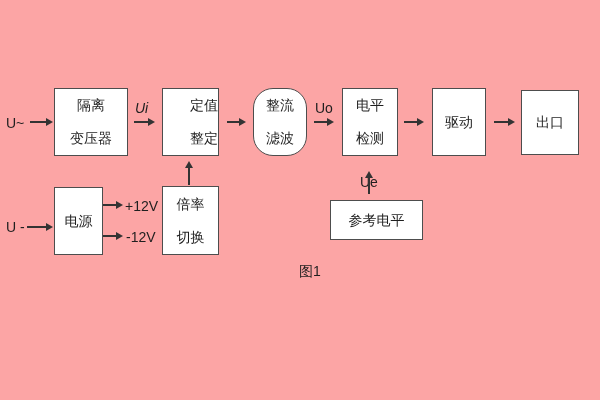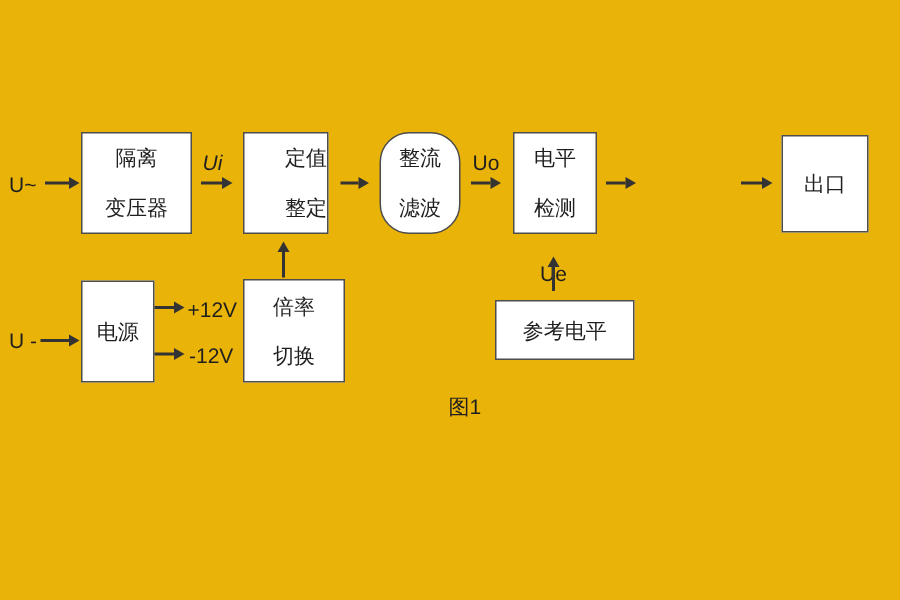--- a/index.html
+++ b/index.html
@@ -1,19 +1,19 @@
 <!DOCTYPE html>
 <html><head>
 <meta charset="utf-8">
 <style>
   html,body{margin:0;padding:0;background:#ffffff;}
   #canvas{
     position:relative;
     width:600px;height:400px;
-    background:#eab308;
+    background:#fca5a5;
     font-family:"Liberation Sans","DejaVu Sans",sans-serif;
     color:#1f1f1f;
     overflow:hidden;
   }
   .block{
     position:absolute;
     border:1px solid #4d4d4d;
     background:#ffffff;
     display:flex;
     flex-direction:column;
@@ -26,21 +26,21 @@
   .block span{line-height:33px;white-space:nowrap;}
   
   #b-isolation{left:54px;top:88px;width:74px;height:68px;}
   #b-setting{left:162px;top:88px;width:57px;height:68px;align-items:flex-end;}
   #b-rectifier{left:253px;top:88px;width:54px;height:68px;border-radius:20px;}
   #b-level{left:342px;top:88px;width:56px;height:68px;}
   #b-driver{left:432px;top:88px;width:54px;height:68px;}
   #b-relay{left:521px;top:90px;width:58px;height:65px;gap:20px;}
   
   #b-power{left:54px;top:187px;width:49px;height:68px;}
-  #b-ratio{left:162px;top:186px;width:68px;height:69px;}
+  #b-ratio{left:162px;top:186px;width:57px;height:69px;}
   #b-reference{left:330px;top:200px;width:93px;height:40px;}
   
   .sig{position:absolute;font-size:14px;color:#1f1f1f;white-space:nowrap;}
   #l-ac{left:6px;top:115px;}
   #l-dc{left:6px;top:219px;}
   #l-ui{left:135px;top:100px;font-style:italic;}
   #l-uo{left:315px;top:100px;}
   #l-ue{left:360px;top:174px;}
   #l-p12{left:125px;top:198px;}
   #l-n12{left:126px;top:229px;}
@@ -82,20 +82,23 @@
     <span>整定</span>
   </div>
   <div class="block" id="b-rectifier">
     <span>整流</span>
     <span>滤波</span>
   </div>
   <div class="block" id="b-level">
     <span>电平</span>
     <span>检测</span>
   </div>
+  <div class="block" id="b-driver">
+    <span>驱动</span>
+  </div>
   <div class="block" id="b-relay">
     <span>出口</span>
   </div>
 
   <div class="block" id="b-power">
     <span>电源</span>
   </div>
   <div class="block" id="b-ratio">
     <span>倍率</span>
     <span>切换</span>

